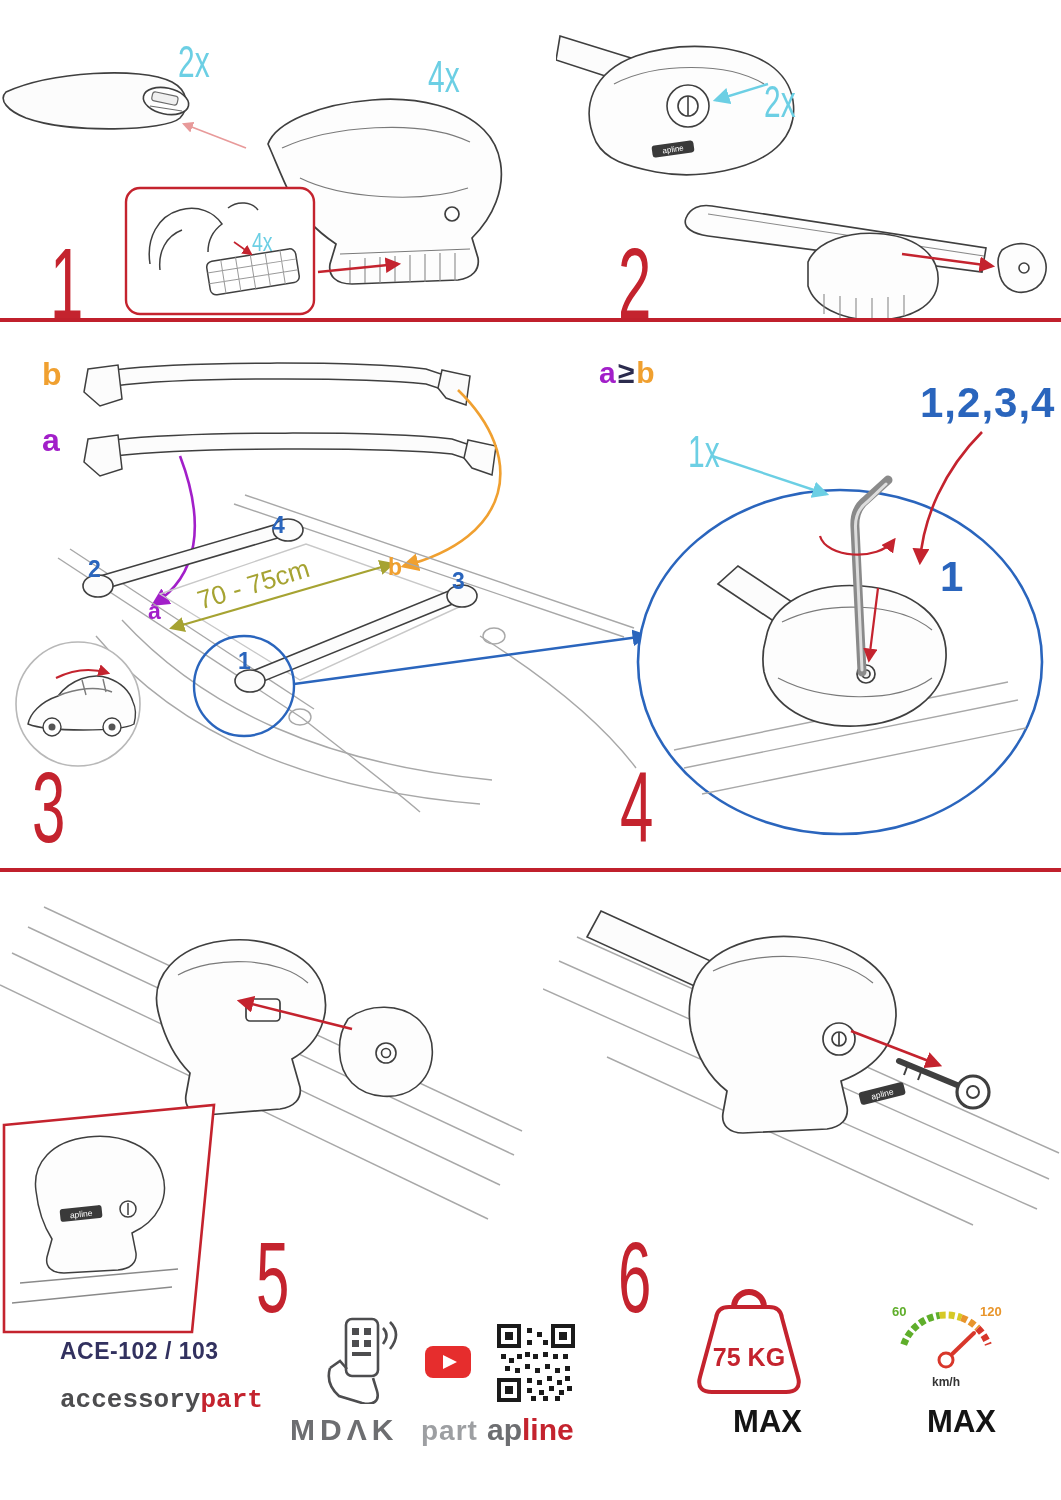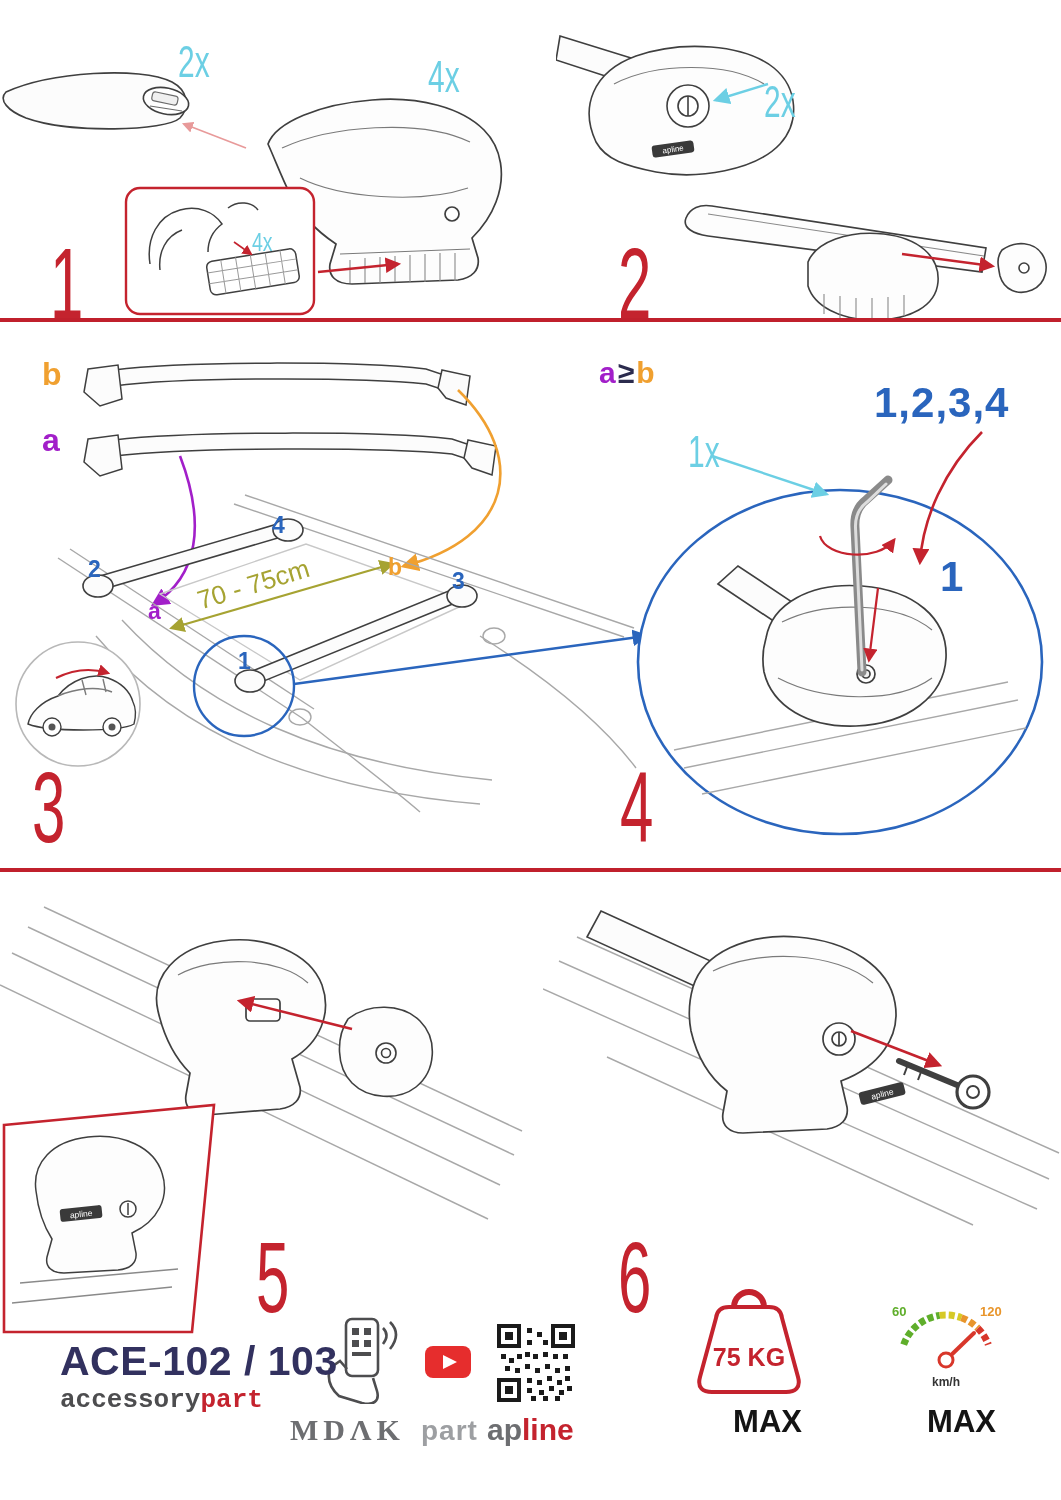--- a/index.html
+++ b/index.html
@@ -15,21 +15,21 @@
   .qty{font-size:44px;line-height:1;color:var(--cyan);transform:scaleX(.68);transform-origin:left top;}
   .qty-sm{font-size:26px;line-height:1;color:var(--cyan);transform:scaleX(.75);transform-origin:left top;}
   .pos{font-size:23px;font-weight:700;color:var(--blue);line-height:1;}
   .barlabel{font-size:32px;font-weight:700;line-height:1;}
   .c-orange{color:var(--orange);} .c-purple{color:var(--purple);} .c-navy{color:#2b2b4d;}
   .rule{font-size:30px;font-weight:700;line-height:1;letter-spacing:2px;margin-left:43px;}
   .seq{font-size:42px;font-weight:700;color:var(--blue);line-height:1;letter-spacing:1px;}
   .bpos{font-size:42px;font-weight:700;color:var(--blue);line-height:1;}
   .span-label{font-size:26px;color:var(--olive);transform:rotate(-17deg);transform-origin:left center;line-height:1;white-space:nowrap;}
   .divider{position:absolute;left:0;width:1061px;height:4px;background:#c0202c;z-index:1;}
-  .model{font-size:41px;font-weight:700;color:var(--navy);letter-spacing:.5px;}
+  .model{font-size:23px;font-weight:700;color:var(--navy);letter-spacing:.5px;}
   .brand{font-size:26px;font-weight:700;font-family:"Liberation Mono",monospace;color:#4d4d4f;}
   .brand .pt{color:var(--red);}
   .logo-mdak{font-size:30px;font-weight:700;color:var(--gray);letter-spacing:5px;}
   .logo-ipqi{font-size:28px;font-weight:700;color:#9d9fa2;letter-spacing:1px;}
   .logo-apline{font-size:30px;font-weight:700;color:var(--gray);}
   .logo-apline .ln{color:var(--red);text-align:center;}
   .max{font-size:31px;font-weight:700;color:#141414;width:100px;text-align:right;line-height:1;}
   svg text{font-family:"Liberation Sans",sans-serif;}
 </style>
 </head>
@@ -302,21 +302,21 @@
   <div class="abs txt barlabel c-purple" style="left:42px;top:424px;">a</div>
   <div class="abs txt rule" style="left:556px;top:358px;"><span class="c-purple">a</span><span class="c-navy">≥</span><span class="c-orange">b</span></div>
   <div class="abs txt span-label" style="left:198px;top:588px;">70 - 75cm</div>
   <div class="abs txt pos" style="left:88px;top:558px;">2</div>
   <div class="abs txt pos" style="left:272px;top:514px;">4</div>
   <div class="abs txt pos" style="left:388px;top:556px;color:var(--orange);">b</div>
   <div class="abs txt pos" style="left:452px;top:570px;">3</div>
   <div class="abs txt pos" style="left:148px;top:600px;color:var(--purple);">a</div>
   <div class="abs txt pos" style="left:238px;top:650px;">1</div>
 
-  <div class="abs txt seq" style="left:874px;top:382px;">1,2,3,4</div>
+  <div class="abs txt seq" style="left:920px;top:382px;">1,2,3,4</div>
   <div class="abs txt bpos" style="left:940px;top:556px;">1</div>
 
   <div class="abs txt model" style="left:60px;top:1338px;">ACE-102 / 103</div>
   <div class="abs txt brand" style="left:60px;top:1385px;"><span>accessory</span><span class="pt">part</span></div>
 
   <svg class="abs" style="left:320px;top:1316px;" width="82" height="88" viewBox="0 0 82 88">
     <g fill="none" stroke="#4d4d4f" stroke-width="2.6">
       <rect x="26" y="3" width="32" height="57" rx="6"></rect>
       <path d="M63 12 q7 7 0 16"></path>
       <path d="M70 6 q12 12 0 27"></path>
@@ -324,21 +324,21 @@
       <path d="M10 52 L 20 45 L 27 53"></path>
     </g>
     <g fill="#4d4d4f">
       <rect x="32" y="12" width="7" height="7"></rect>
         <rect x="44" y="12" width="7" height="7"></rect>
       <rect x="32" y="24" width="7" height="7"></rect>
         <rect x="44" y="24" width="7" height="7"></rect>
       <rect x="32" y="36" width="19" height="4"></rect>
     </g>
   </svg>
-  <div class="abs txt logo-mdak" style="left:290px;top:1413px;font-family:Liberation Serif, serif;">MDΛK</div>
+  <div class="abs txt logo-mdak" style="left:290px;top:1413px;">MDΛK</div>
 
   <svg class="abs" style="left:424px;top:1344px;" width="48" height="36" viewBox="0 0 48 36">
     <rect x="1" y="2" width="46" height="32" rx="8" fill="#e62d2d"></rect>
     <polygon points="19,11 33,18 19,25" fill="#ffffff"></polygon>
   </svg>
   <div class="abs txt logo-ipqi" style="left:421px;top:1415px;">part</div>
 
   <svg class="abs" style="left:497px;top:1324px;" width="78" height="78" viewBox="0 0 78 78">
     <rect x="0" y="0" width="78" height="78" fill="#ffffff"></rect>
     <g fill="#1a1a1a">

